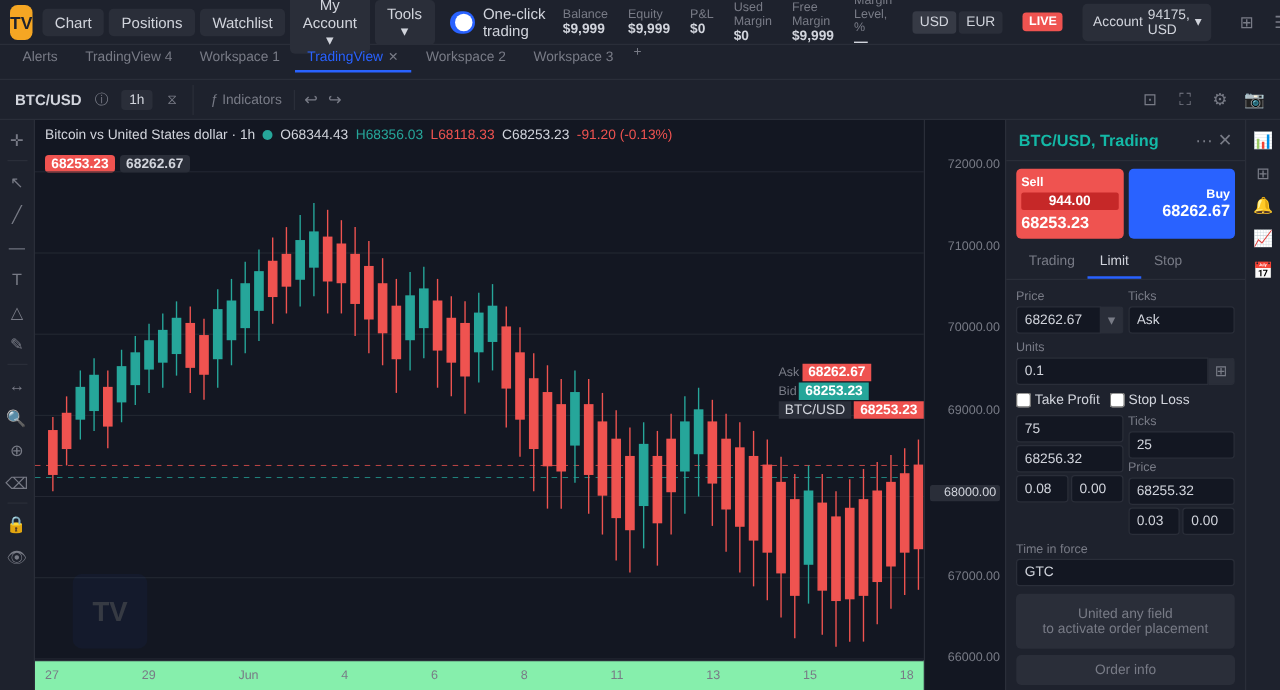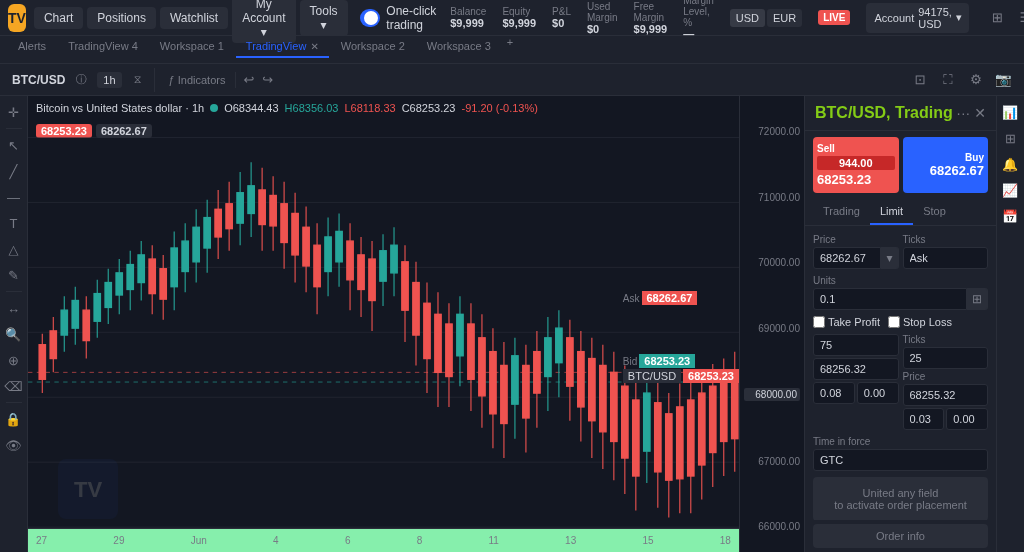--- a/index.html
+++ b/index.html
@@ -72,21 +72,21 @@
     .btcusd-label { background: #2a2e39; color: #d1d4dc; padding: 1px 5px; font-size: 11px; }
 
     
     .time-scale { height: 24px; background: #86efac; border-top: 1px solid #2a2e39; display: flex; align-items: center; padding: 0 8px; font-size: 10px; color: #787b86; position: relative; }
     .time-labels { display: flex; justify-content: space-between; flex: 1; }
     .time-label { font-size: 10px; color: #787b86; }
 
     
     .right-panel { width: 192px; background: #1e222d; border-left: 1px solid #2a2e39; display: flex; flex-direction: column; flex-shrink: 0; }
     .panel-header { display: flex; align-items: center; justify-content: space-between; padding: 8px 10px; border-bottom: 1px solid #2a2e39; }
-    .panel-title { font-size: 16px; font-weight: 600; color: #84cc16; text-align: center; }
+    .panel-title { font-size: 13px; font-weight: 600; color: #14b8a6; text-align: center; }
     .panel-icons { display: flex; gap: 4px; }
     .panel-icon { color: #787b86; cursor: pointer; font-size: 14px; }
 
     
     .sell-buy-row { display: flex; align-items: stretch; padding: 6px 8px; gap: 4px; }
     .sell-btn { flex: 1; background: #ef5350; border: none; color: #fff; padding: 6px 4px; border-radius: 4px; cursor: pointer; font-size: 11px; font-weight: 600; text-align: left; }
     .sell-btn .btn-label { font-size: 10px; }
     .sell-btn .btn-price { font-size: 13px; }
     .buy-btn { flex: 1; background: #2962ff; border: none; color: #fff; padding: 6px 4px; border-radius: 4px; cursor: pointer; font-size: 11px; font-weight: 600; text-align: right; }
     .buy-btn .btn-label { font-size: 10px; text-align: right; }
@@ -570,21 +570,21 @@
       <span class="price-label highlighted">68000.00</span>
       <span class="price-label">67000.00</span>
       <span class="price-label">66000.00</span>
     </div>
 
     <div style="position:absolute; right:65px; top:195px; display:flex; flex-direction:column; gap:1px;">
       <div style="display:flex; align-items:center; gap:2px;">
         <span style="font-size:10px;color:#787b86;">Ask</span>
         <span class="ask-label">68262.67</span>
       </div>
-      <div style="display:flex; align-items:center; gap:2px;margin-top:48px;">
+      <div style="display:flex; align-items:center; gap:2px;">
         <span style="font-size:10px;color:#787b86;">Bid</span>
         <span class="bid-label">68253.23</span>
       </div>
       <div style="display:flex; align-items:center; gap:2px;">
         <span class="btcusd-label">BTC/USD</span>
         <span class="ask-label">68253.23</span>
       </div>
     </div>
 
     <div class="tv-watermark">

